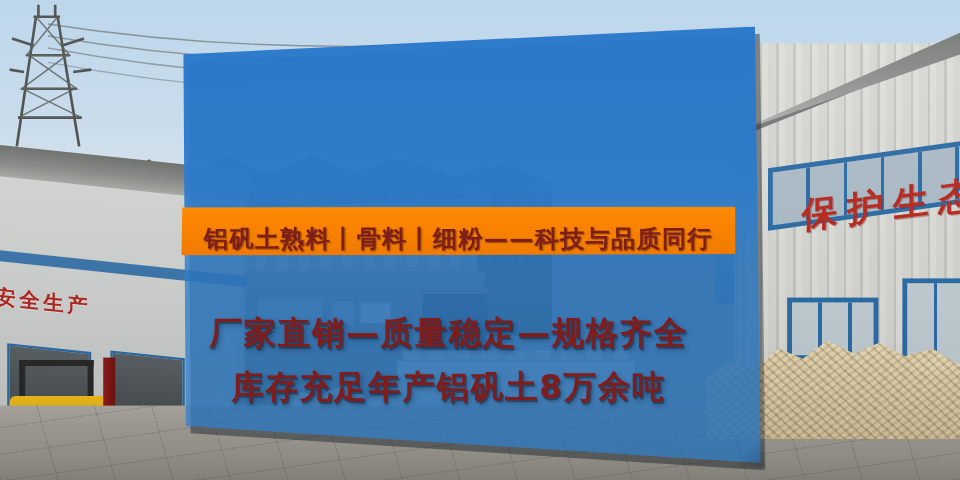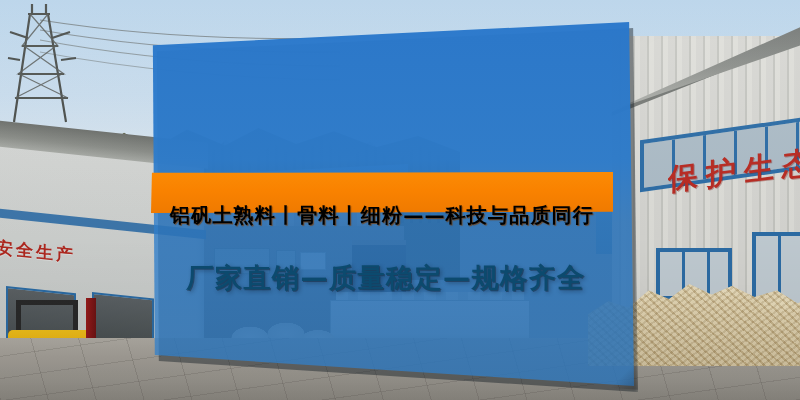--- a/index.html
+++ b/index.html
@@ -367,34 +367,33 @@
     background: linear-gradient(180deg,#fb8b05 0%, #f98200 45%, #ef7a00 100%);
     clip-path: polygon(0.2% 2%, 100% 0%, 100% 97%, 0% 100%);
     box-shadow: 0 2px 4px rgba(0,0,0,.28);
   }
   .orange-bar-text {
     position: absolute;
     left: 151px; top: 172px; width: 462px; height: 55px;
     display: flex;
     align-items: center;
     justify-content: center;
-    color: #000000;
+    color: #7f1d1d;
     font-size: 20px;
     font-weight: bold;
     letter-spacing: 1.2px;
     white-space: nowrap;
     text-shadow: 1px 1px 1px rgba(120,58,0,.75);
-    margin-top: 16px;
   }
 
   .subline {
     position: absolute;
-    left: 151px; width: 470px;
+    left: 139px; width: 470px;
     text-align: center;
-    color: #0c4a6e;
+    color: #7f1d1d;
     font-size: 27px;
     font-weight: bold;
     letter-spacing: 1.5px;
     white-space: nowrap;
     text-shadow:
       1px 1px 0 rgba(26,48,74,.6),
       2px 2px 4px rgba(12,26,45,.42);
   }
   .subline-1 { top: 260px; }
   .subline-2 { top: 305px; }
@@ -481,15 +480,16 @@
   </div>
 
   <div class="content">
 
 
     <div class="orange-bar"></div>
     <div class="orange-bar-text">铝矾土熟料丨骨料丨细粉——科技与品质同行</div>
 
     <div class="subline subline-1">厂家直销—质量稳定—规格齐全</div>
 
+    <div class="subline subline-2">库存充足年产铝矾土8万余吨</div>
 
   </div>
 </div>
 
 </body></html>

